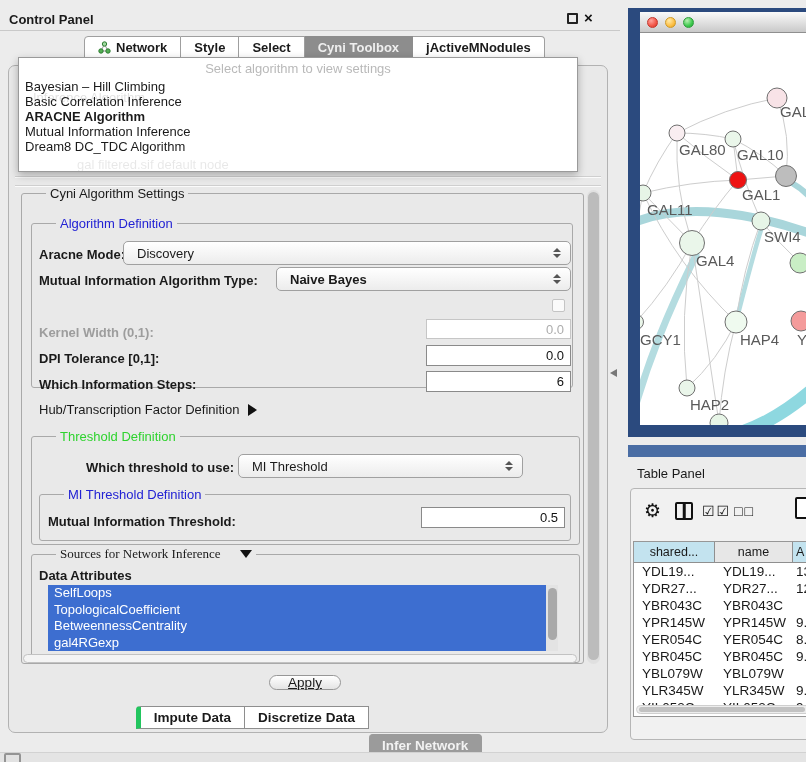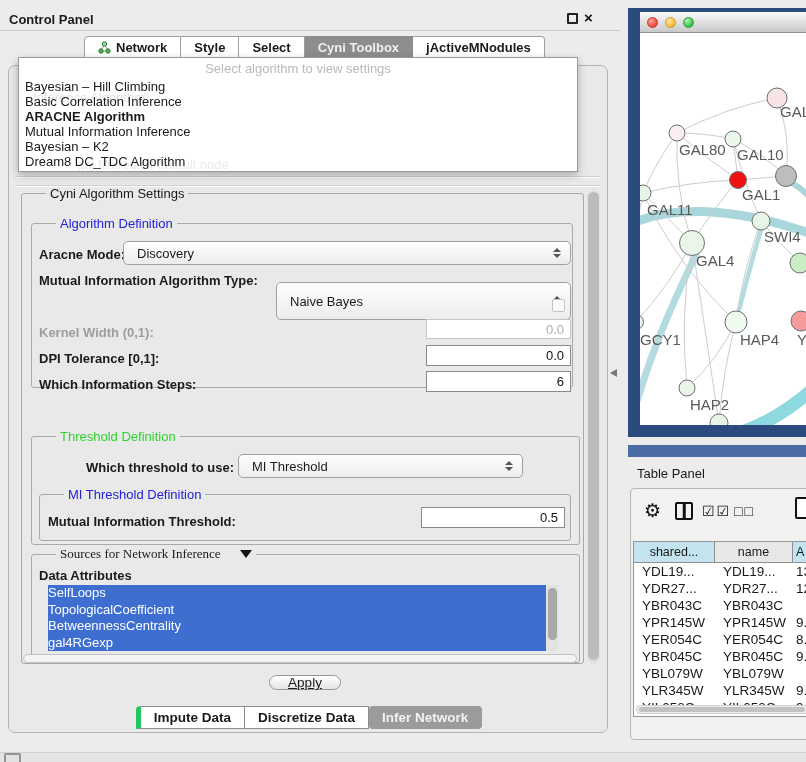--- a/index.html
+++ b/index.html
@@ -50,34 +50,34 @@
   .combo .tri-dn { width:0; height:0; border-left:4px solid transparent; border-right:4px solid transparent; border-top:4px solid #555; }
   .tinput { position:absolute; border:1px solid #8a8a8a; background:#fff; font-size:13px; text-align:right;
             padding-right:6px; font-family:"Liberation Sans", sans-serif; color:#111; }
   .tinput.dim { border-color:#c6c6c6; color:#adadad; }
   #chk-manual { left:543px; top:233px; width:13px; height:13px; border:1px solid #c4c4c4; background:#fafafa; border-radius:2px; }
   #hub-row { left:30px; top:336px; display:flex; align-items:center; gap:9px; font-size:13px; }
   #hub-arrow { width:0; height:0; border-top:6px solid transparent; border-bottom:6px solid transparent; border-left:9px solid #111; }
   #src-legend-wrap { display:flex; align-items:center; gap:19px;font-family:Liberation Serif, serif; }
   #src-arrow { width:0; height:0; border-left:6px solid transparent; border-right:6px solid transparent; border-top:8px solid #111; }
   #attr-list { left:39px; top:519px; width:510px; height:66px; background:#fff; overflow:hidden; }
-  .attr-item { height:16.5px; line-height:16.5px; padding-left:0; background:#3d6ed0; color:#fff; font-size:13px; white-space:nowrap; }
+  .attr-item { height:16.5px; line-height:16.5px; padding-left:6px; background:#3d6ed0; color:#fff; font-size:13px; white-space:nowrap; }
   #attr-track { position:absolute; right:0; top:0; width:12px; height:100%; background:#e3e3e3; }
   #attr-thumb { position:absolute; right:1px; top:3px; width:9px; height:52px; background:#a9a9a9; border-radius:5px; }
   #hscroll1 { left:14px; top:588px; width:554px; height:9px; background:#f4f4f4; border:1px solid #c2c2c2; border-radius:5px; }
   #vscroll { left:578px; top:124px; width:13px; height:474px; background:#e0e0e0; border-radius:7px; }
   #vscroll-thumb { position:absolute; left:1px; top:2px; width:11px; height:468px; background:#bcbcbc; border-radius:6px; }
   #apply-btn { left:260px; top:609px; width:72px; height:15px; border:1px solid #979797; border-radius:10px;
                background:linear-gradient(#ffffff,#e4e4e4); font-size:13.5px; display:flex; align-items:center; justify-content:center;text-decoration:underline; }
   #bottom-tabs { left:0; width:600px; top:640px; display:flex; justify-content:center; }
   .btab { height:23px; padding:0 13px; background:#fff; border:1px solid #8e8e8e; border-left:none;
           font-weight:bold; font-size:13.5px; display:flex; align-items:center; }
   .btab:first-child { border-left:5px solid #22c55e; border-radius:4px 0 0 0; }
   .btab:last-child { border-radius:0 4px 4px 0; }
-  .btab.active { background:#9b9b9b; color:#f2f2f2; border-color:#9b9b9b; border-radius:4px; }
+  .btab.active { background:#9b9b9b; color:#f2f2f2; border-color:#9b9b9b; border-radius:4px;margin-top:28px; }
 
   
   #bottom-strip { left:0; top:752px; width:806px; height:10px; background:#e4e4e4; border-top:1px solid #d2d2d2; }
   #bl-icon { left:4px; top:753px; width:17px; height:14px; border:2px solid #949494; background:#e2e2e2; border-radius:2px; z-index:5; }
 
   
   #cursor { left:610px; top:369px; width:0; height:0; border-top:4px solid transparent; border-bottom:4px solid transparent; border-right:7px solid #777; }
 
   
   #net-window { left:628px; top:8px; width:192px; background:#fff;
@@ -168,39 +168,43 @@
     <div class="lbl" style="left:30px; top:181px;">Aracne Mode:</div>
     <div class="combo" style="left:114px; top:175px; width:448px; height:24px;">
       <span>Discovery</span>
       <span class="arrows">
           <span class="tri-up"></span>
           <span class="tri-dn"></span>
         </span>
     </div>
 
     <div class="lbl" style="left:30px; top:207px;">Mutual Information Algorithm Type:</div>
-    <div class="combo" style="left:267px; top:216px; width:295px; height:38px;">
+    <div class="combo" style="left:267px; top:201px; width:295px; height:24px;font-weight:bold;">
       <span>Naive Bayes</span>
       <span class="arrows">
           <span class="tri-up"></span>
           <span class="tri-dn"></span>
         </span>
     </div>
 
     <div class="abs" id="chk-manual"></div>
 
     <div class="lbl dim" style="left:30px; top:259px;">Kernel Width (0,1):</div>
     <input class="tinput dim" style="left: 417px; top: 253px; width: 145px; height: 20px;" readonly="" value="0.0">
 
     <div class="lbl" style="left:30px; top:285px;">DPI Tolerance [0,1]:</div>
     <input class="tinput" style="left: 417px; top: 279px; width: 145px; height: 21px;" readonly="" value="0.0">
 
     <div class="lbl" style="left:30px; top:311px;">Which Information Steps:</div>
     <input class="tinput" style="left: 417px; top: 305px; width: 145px; height: 21px;" readonly="" value="6">
 
+    <div class="abs" id="hub-row">
+      <span>Hub/Transcription Factor Definition</span>
+      <span id="hub-arrow"></span>
+    </div>
 
     <fieldset class="fs" style="left:22px; top:363px; width:549px; height:116px;">
       <legend class="leg-green">Threshold Definition</legend>
     </fieldset>
 
     <div class="lbl" style="left:77px; top:394px;">Which threshold to use:</div>
     <div class="combo" style="left:229px; top:388px; width:285px; height:24px;">
       <span>MI Threshold</span>
       <span class="arrows">
           <span class="tri-up"></span>
@@ -251,21 +255,20 @@
 
   <div class="abs" id="dropdown">
     <div id="dd-placeholder">Select algorithm to view settings</div>
     <div class="ghost" id="ghost1">Inference Algorithm</div>
     <div class="ghost" id="ghost2">gal filtered.sif default node</div>
     <div id="dd-items">
         <div class="dd-item">Bayesian – Hill Climbing</div>
         <div class="dd-item">Basic Correlation Inference</div>
         <div class="dd-item bold">ARACNE Algorithm</div>
         <div class="dd-item">Mutual Information Inference</div>
-        <div class="dd-item">Bayesian – K2</div>
         <div class="dd-item">Dream8 DC_TDC Algorithm</div>
       </div>
   </div>
 
   <div class="abs" id="cursor"></div>
 
   <div class="abs" id="net-window">
     <div id="net-titlebar">
       <div class="light" id="light-red"></div>
       <div class="light" id="light-yellow"></div>

